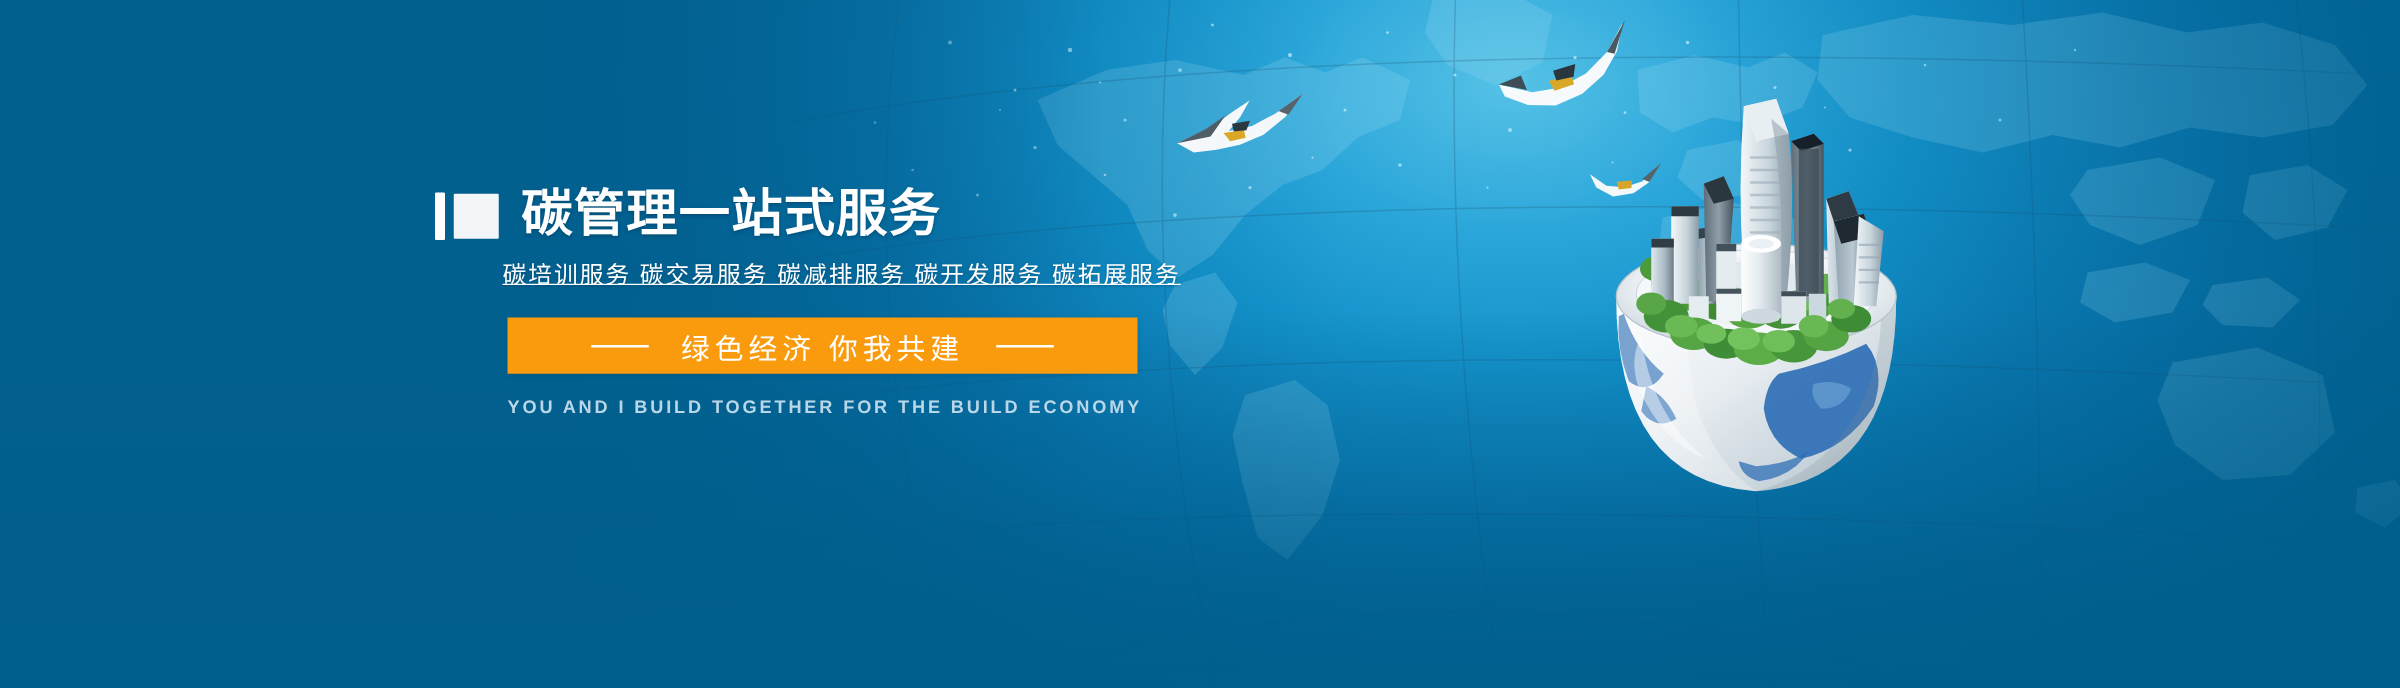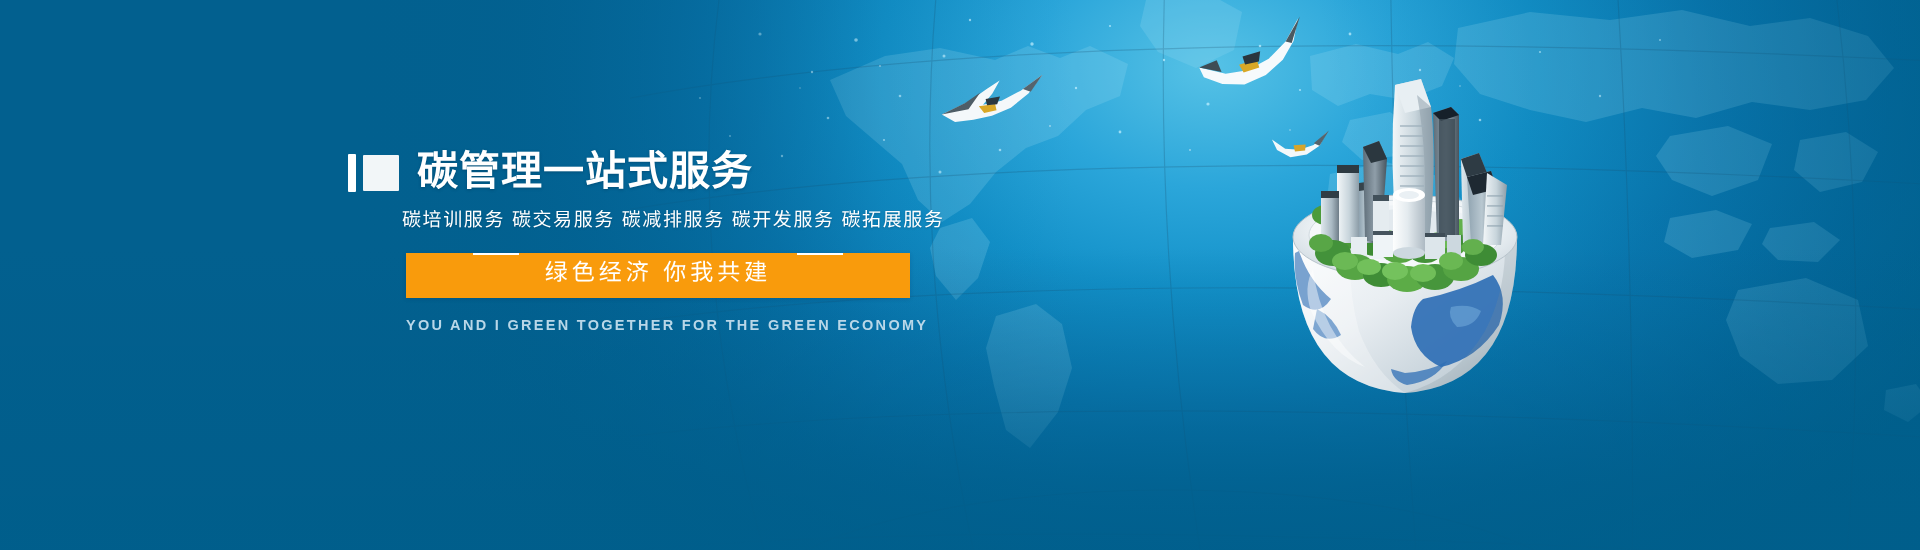--- a/index.html
+++ b/index.html
@@ -140,29 +140,31 @@
 
   .sub-services {
     margin-top: 12px;
     margin-left: 54px;
     color: #ffffff;
     font-size: 19px;
     font-weight: 500;
     letter-spacing: 1.6px;
     white-space: nowrap;
     text-shadow: 0 1px 2px rgba(0,40,70,0.3);
+    text-decoration: underline;
   }
 
   .slogan-bar {
     margin-top: 22px;
     margin-left: 58px;
     width: 504px;
     height: 45px;
     background: #f99b0c;
     display: flex;
+    align-items: center;
     justify-content: center;
     gap: 26px;
     box-shadow: 0 1px 4px rgba(0,40,70,0.18);
   }
   .slogan-rule {
     width: 46px;
     height: 2px;
     background: #ffffff;
     flex: none;
   }
@@ -484,16 +486,16 @@
     </div>
 
     <div class="sub-services">碳培训服务  碳交易服务  碳减排服务  碳开发服务  碳拓展服务</div>
 
     <div class="slogan-bar">
       <span class="slogan-rule"></span>
       <span class="slogan-text">绿色经济   你我共建</span>
       <span class="slogan-rule"></span>
     </div>
 
-    <div class="english-tagline">YOU AND I GREEN TOGETHER FOR THE GREEN ECONOMY</div>
+    <div class="english-tagline">YOU AND I BUILD TOGETHER FOR THE BUILD ECONOMY</div>
 
   </div>
 </div>
 
 </body></html>

